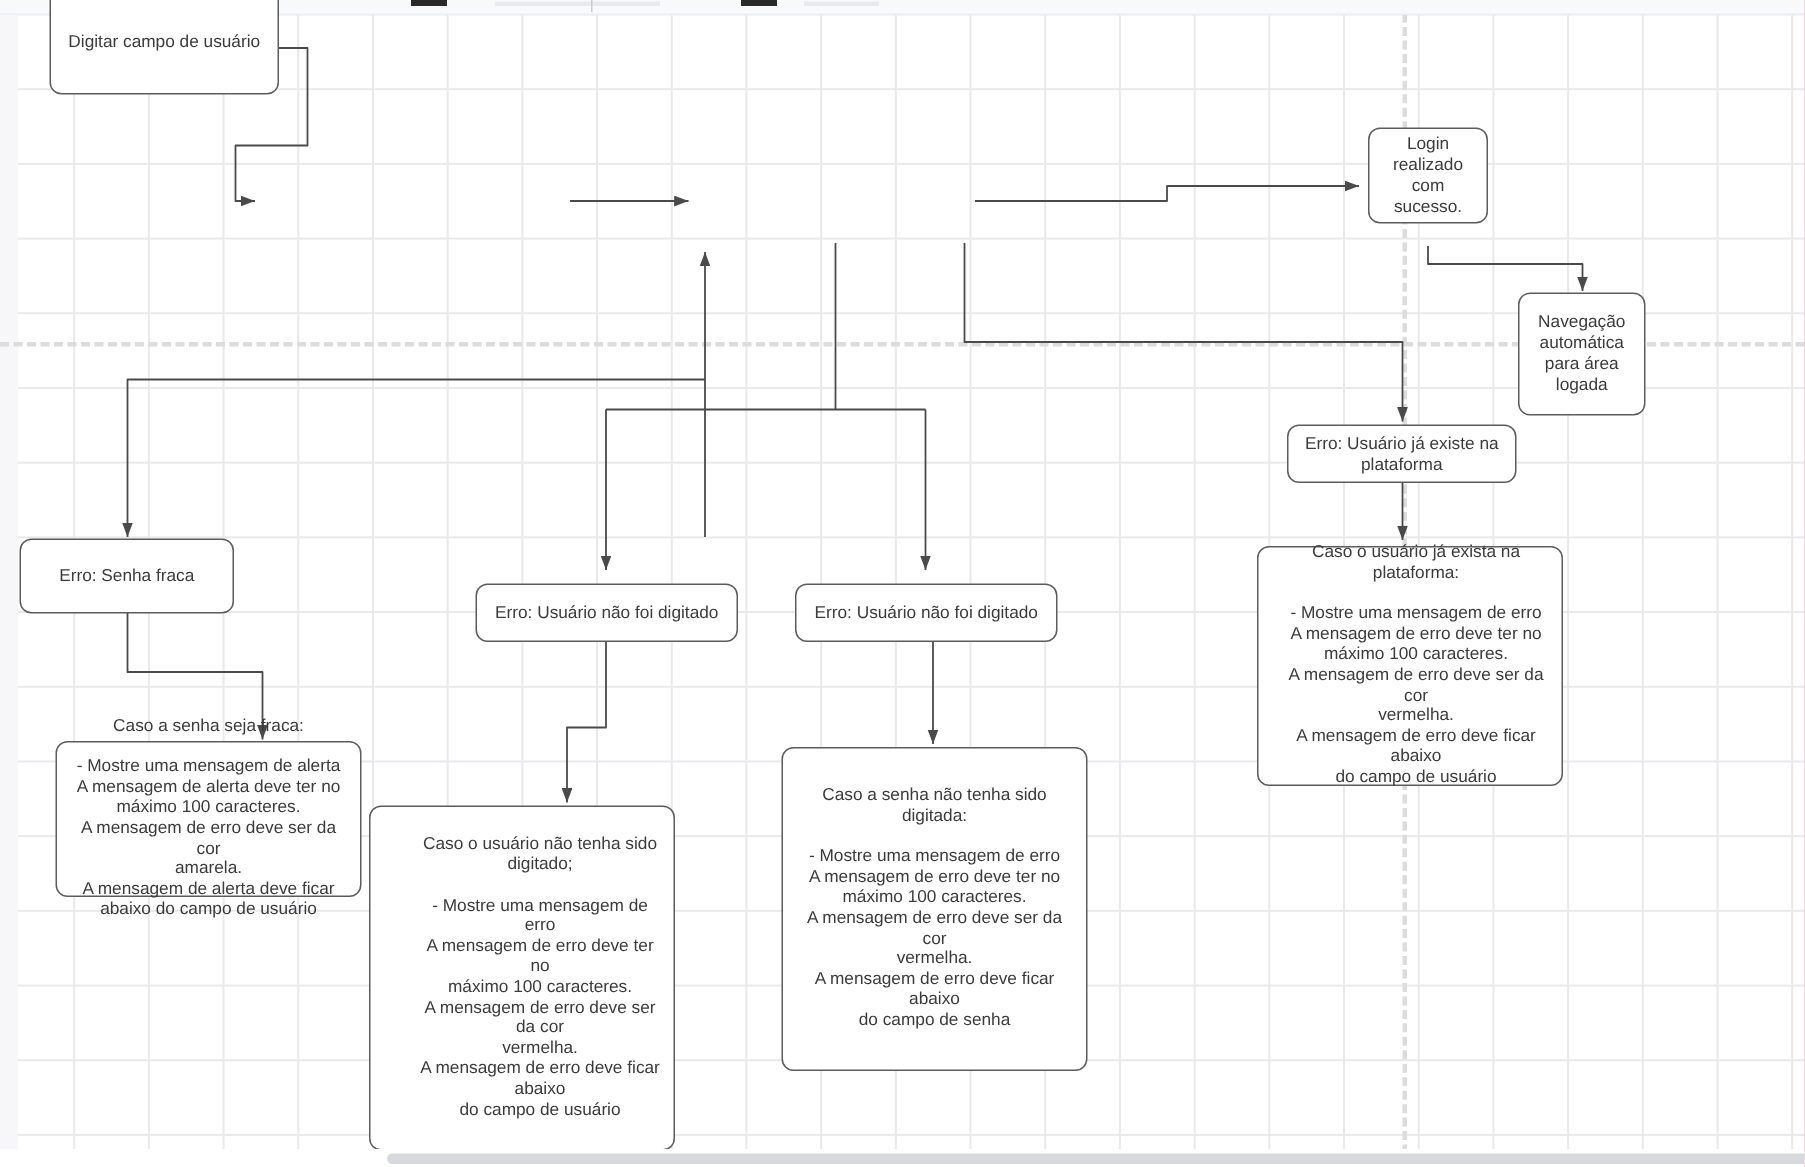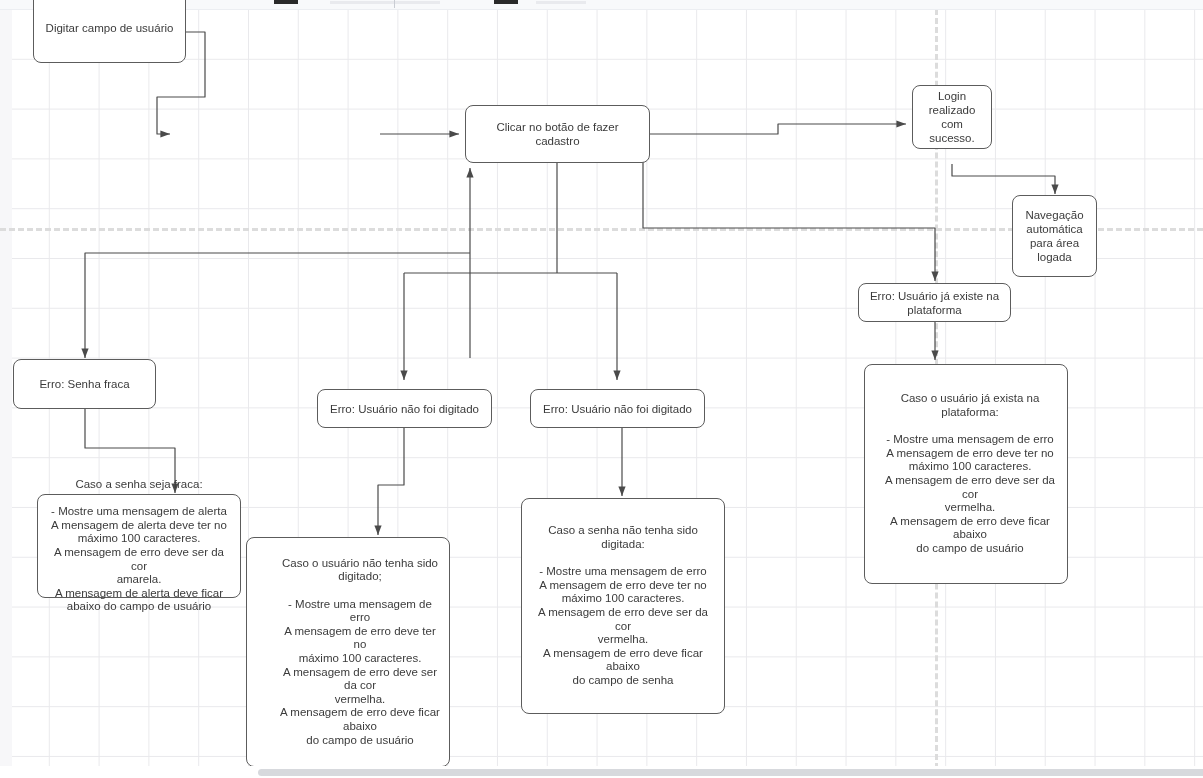--- a/index.html
+++ b/index.html
@@ -150,41 +150,40 @@
 
       <path d="M404,428 L404,485 L378,485 L378,535" marker-end="url(#arrow)"></path>
 
       <path d="M622,428 L622,496" marker-end="url(#arrow)"></path>
     </g>
   </svg>
 
   <div class="node" style="left:33px; top:-8px; width:153px; height:71px;">Digitar campo de usuário</div>
 
 
-  <div class="node" style="left:465px; top:105px; width:185px; height:58px;">Clicar no botão de fazer cadastro</div>
 
   <div class="node" style="left:912px; top:85px; width:80px; height:64px;">Login
 realizado com
 sucesso.</div>
 
   <div class="node" style="left:858px; top:283px; width:153px; height:39px;">Erro: Usuário já existe na
 plataforma</div>
 
   <div class="node" style="left:1012px; top:195px; width:85px; height:82px;">Navegação
 automática
 para área
 logada</div>
 
   <div class="node" style="left:13px; top:359px; width:143px; height:50px;">Erro: Senha fraca</div>
 
   <div class="node" style="left:317px; top:389px; width:175px; height:39px;">Erro: Usuário não foi digitado</div>
 
   <div class="node" style="left:530px; top:389px; width:175px; height:39px;">Erro: Usuário não foi digitado</div>
 
-  <div class="node note" style="left:864px; top:364px; width:204px; height:220px;padding-left:16px;">Caso o usuário já exista na plataforma:
+  <div class="node note" style="left:838px; top:364px; width:204px; height:160px;padding-left:16px;">Caso o usuário já exista na plataforma:
 
 - Mostre uma mensagem de erro
 A mensagem de erro deve ter no
 máximo 100 caracteres.
 A mensagem de erro deve ser da cor
 vermelha.
 A mensagem de erro deve ficar abaixo
 do campo de usuário</div>
 
   <div class="node note" style="left:13px; top:494px; width:204px; height:104px;margin-left:24px;">Caso a senha seja fraca:

